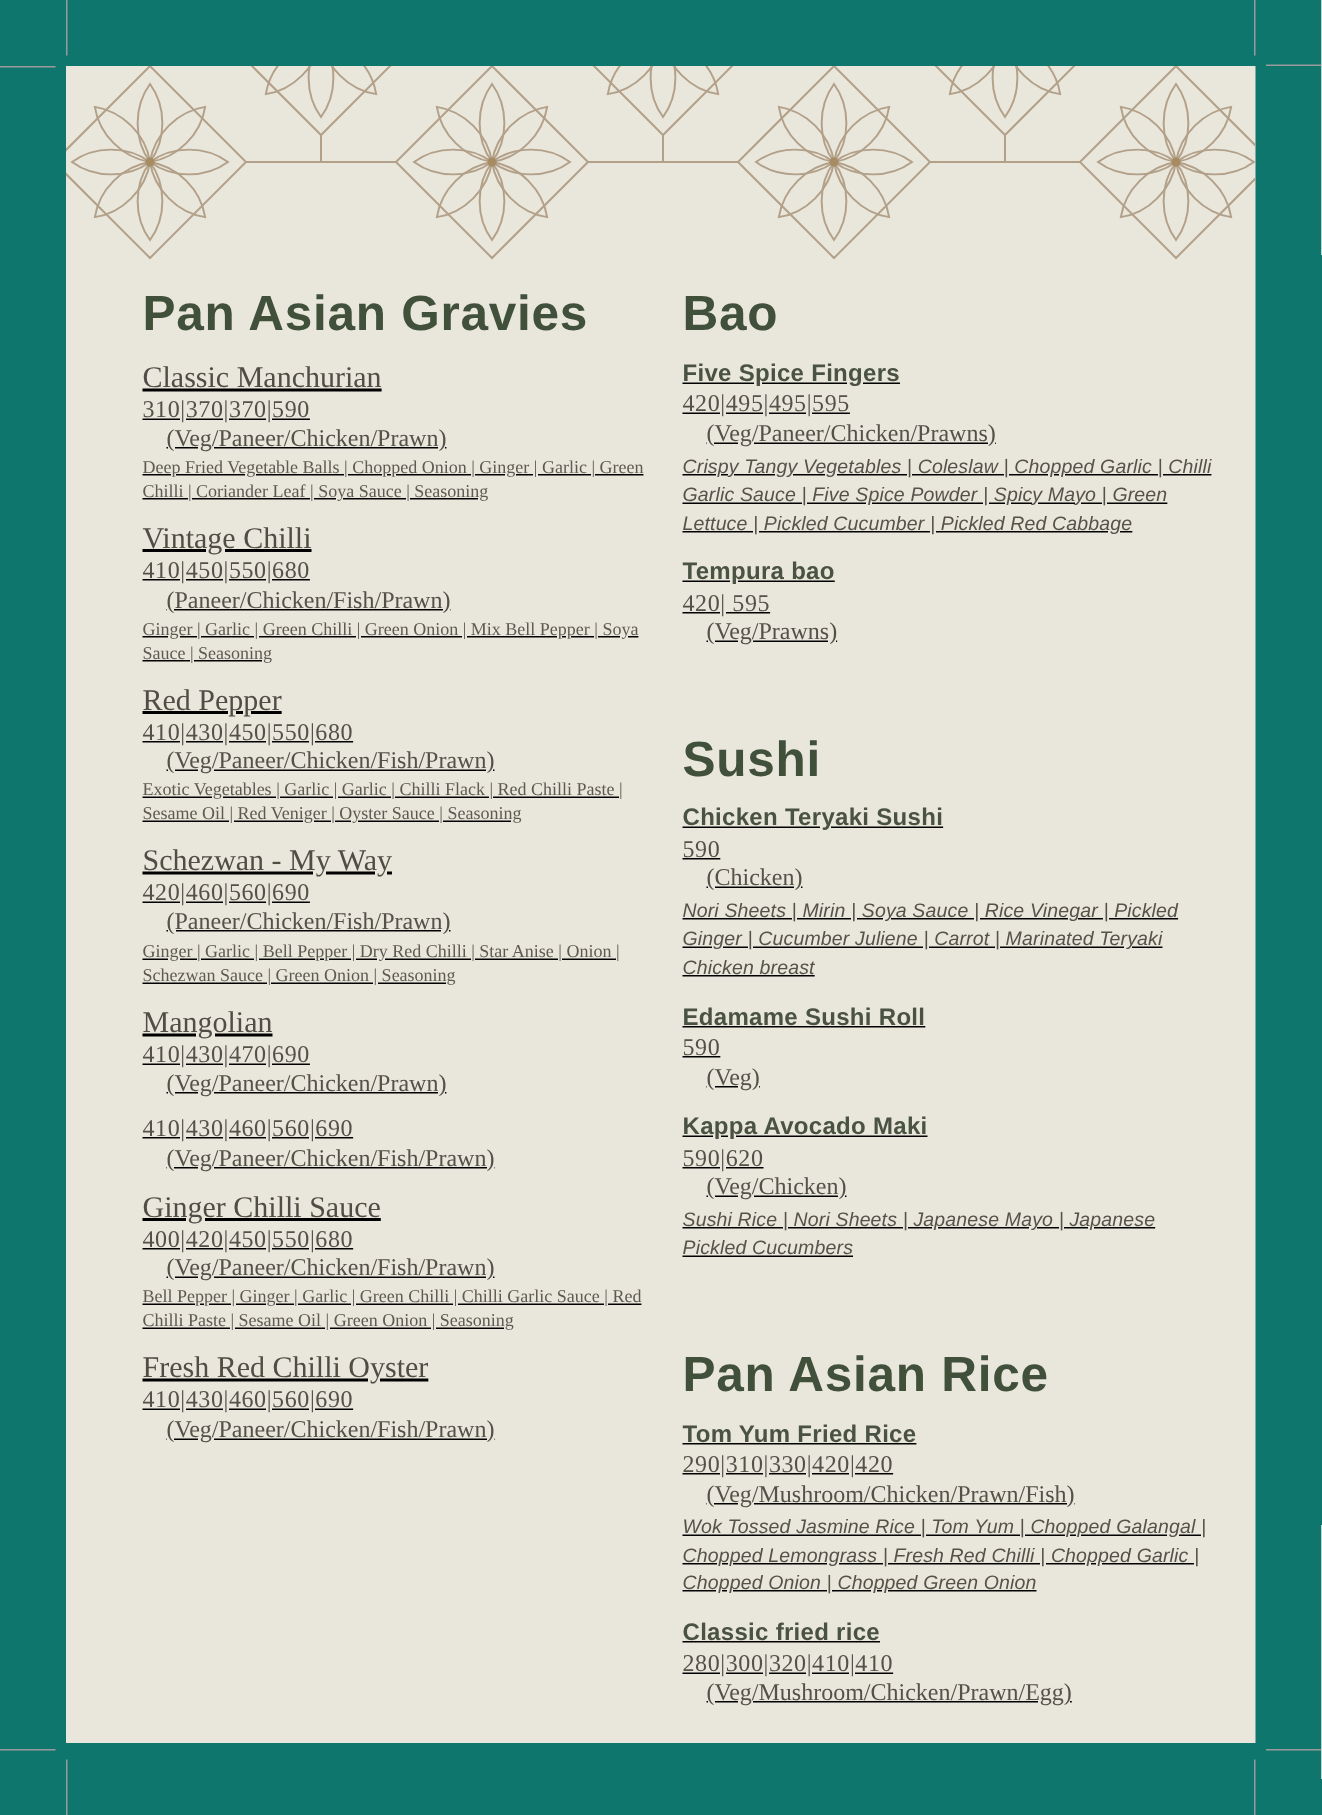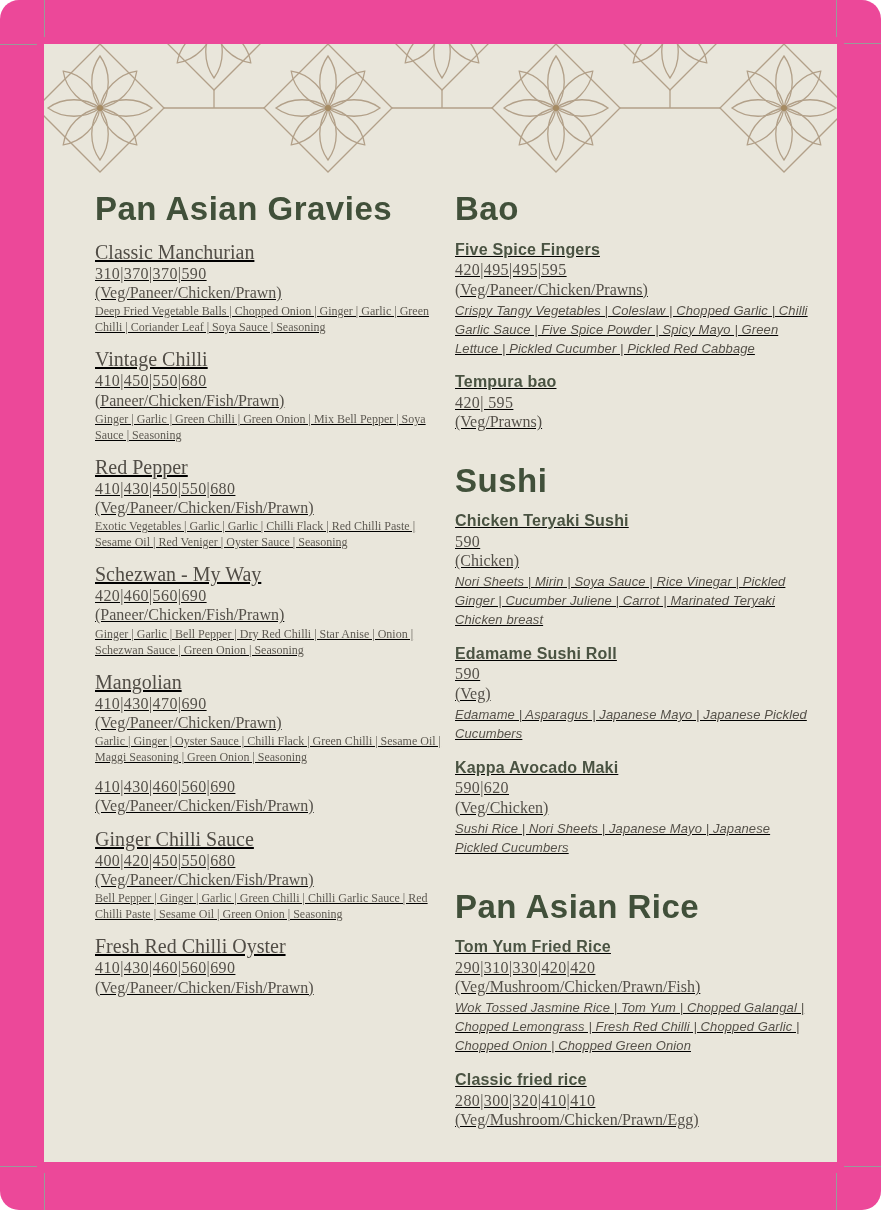--- a/index.html
+++ b/index.html
@@ -1,17 +1,17 @@
 <!DOCTYPE html>
 <html><head>
 <meta charset="utf-8">
 <style>
   html,body{margin:0;padding:0;background:#ffffff;}
   body{width:881px;height:1210px;position:relative;font-family:"Liberation Serif",serif;}
-  .page{position:absolute;inset:0;background:#ec4899;overflow:hidden;border-radius:19px;}
+  .page{position:absolute;inset:0;background:#0f766e;overflow:hidden;}
 
   
   .crop{position:absolute;background:#9a9a9a;}
   .crop.v{width:1px;height:37px;}
   .crop.h{height:1px;width:37px;}
 
   
   .card{position:absolute;left:44px;top:44px;width:793px;height:1118px;background:#e9e6db;overflow:hidden;}
 
   .pattern{display:block;}
@@ -25,40 +25,40 @@
 
   h2.section-title{
     font-family:"Liberation Sans",sans-serif;
     font-weight:900;
     font-size:33px;
     letter-spacing:.5px;
     color:#41503a;
     margin:0 0 14px 0;
     line-height:1.05;
   }
-  section + section h2.section-title{margin-top:2px;}
+  section + section h2.section-title{margin-top:27px;}
 
   article.item{margin:0 0 12px 0;text-decoration:underline;}
 
   
   .col-0 .item-name{
     font-family:"Liberation Serif",serif;font-weight:400;
     font-size:20px;color:#514d46;margin:0 0 2px 0;line-height:1.1;
   }
   
   .col-1 .item-name{
     font-family:"Liberation Sans",sans-serif;font-weight:700;
     font-size:16px;color:#4a5342;margin:0 0 3px 0;line-height:1.1;letter-spacing:.2px;
   }
   .item-prices{
     font-family:"Liberation Serif",serif;font-size:16px;color:#55514a;
     line-height:1.15;letter-spacing:.4px;
   }
   .item-variants{
-    font-family:"Liberation Serif",serif;font-size:16px;color:#55514a;line-height:1.2;
+    font-family:"Liberation Serif",serif;font-size:16px;color:#55514a;line-height:1.2;margin-left:16px;
   }
   .col-0 .item-desc{
     font-family:"Liberation Serif",serif;font-size:12px;color:#5e5a52;
     line-height:1.33;margin:2px 0 0 0;
   }
   .col-1 .item-desc{
     font-family:"Liberation Sans",sans-serif;font-style:italic;font-weight:500;
     font-size:13px;color:#56524a;line-height:1.45;margin:3px 0 0 0;letter-spacing:.1px;
   }
   .col-1 article.item{margin-bottom:15px;}
@@ -144,21 +144,20 @@
     <h3 class="item-name">Schezwan - My Way</h3>
     <div class="item-prices">420|460|560|690</div>
     <div class="item-variants">(Paneer/Chicken/Fish/Prawn)</div>
     <p class="item-desc">Ginger | Garlic | Bell Pepper | Dry Red Chilli | Star Anise | Onion | Schezwan Sauce | Green Onion | Seasoning</p>
   </article>
 
   <article class="item">
     <h3 class="item-name">Mangolian</h3>
     <div class="item-prices">410|430|470|690</div>
     <div class="item-variants">(Veg/Paneer/Chicken/Prawn)</div>
-    <p class="item-desc">Garlic | Ginger | Oyster Sauce | Chilli Flack | Green Chilli | Sesame Oil | Maggi Seasoning | Green Onion | Seasoning</p>
   </article>
 
   <article class="item">
     <div class="item-prices">410|430|460|560|690</div>
     <div class="item-variants">(Veg/Paneer/Chicken/Fish/Prawn)</div>
   </article>
 
   <article class="item">
     <h3 class="item-name">Ginger Chilli Sauce</h3>
     <div class="item-prices">400|420|450|550|680</div>
@@ -201,21 +200,20 @@
     <h3 class="item-name">Chicken Teryaki Sushi</h3>
     <div class="item-prices">590</div>
     <div class="item-variants">(Chicken)</div>
     <p class="item-desc">Nori Sheets | Mirin | Soya Sauce | Rice Vinegar | Pickled Ginger | Cucumber Juliene | Carrot | Marinated Teryaki Chicken breast</p>
   </article>
 
   <article class="item">
     <h3 class="item-name">Edamame Sushi Roll</h3>
     <div class="item-prices">590</div>
     <div class="item-variants">(Veg)</div>
-    <p class="item-desc">Edamame | Asparagus | Japanese Mayo | Japanese Pickled Cucumbers</p>
   </article>
 
   <article class="item">
     <h3 class="item-name">Kappa Avocado Maki</h3>
     <div class="item-prices">590|620</div>
     <div class="item-variants">(Veg/Chicken)</div>
     <p class="item-desc">Sushi Rice | Nori Sheets | Japanese Mayo | Japanese Pickled Cucumbers</p>
   </article>
 </div>
   </section>

